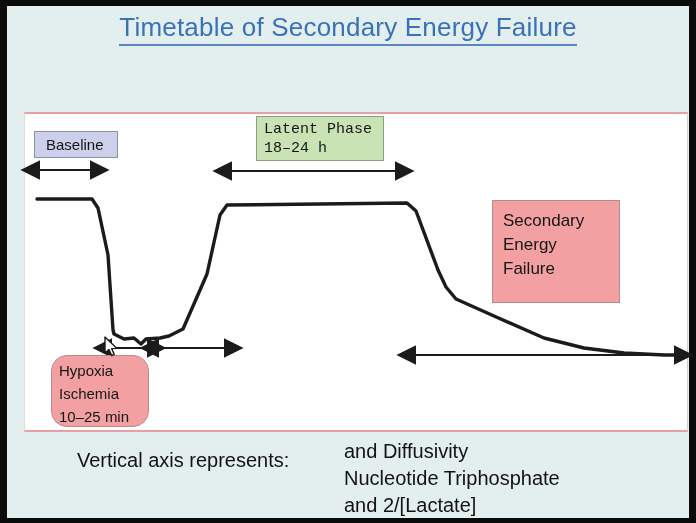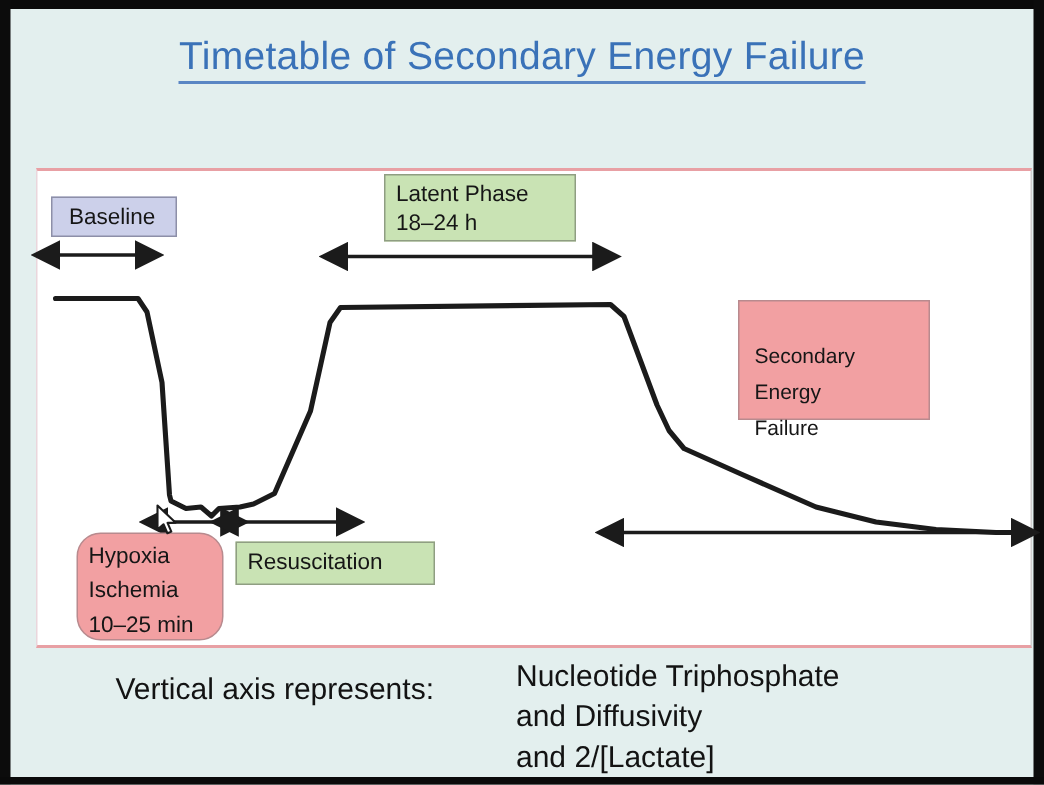--- a/index.html
+++ b/index.html
@@ -29,21 +29,21 @@
     background: #0c0c0c;
   }
   .edge-right {
     position: absolute; left: 689px; top: 0; width: 7px; height: 523px;
     background: #0c0c0c;
   }
 
   
   #title {
     position: absolute;
-    left: 0; top: 22px;
+    left: 0; top: 12px;
     width: 696px;
     text-align: center;
     font-size: 26px;
     font-weight: normal;
     color: #3a72b8;
     letter-spacing: 0.2px;
     white-space: nowrap;
   }
   #title .ul {
     border-bottom: 2px solid #5a86c4;
@@ -96,23 +96,23 @@
   .lbl-green {
     background: #c9e3b4;
     border: 1px solid #8f9e82;
   }
   .lbl-pink {
     background: #f2a0a2;
     border: 1px solid #b88a8e;
   }
 
   #lbl-baseline  { left: 34px;  top: 131px; width: 84px;  height: 27px; font-size: 15px; }
-  #lbl-latent    { left: 256px; top: 116px; width: 128px; height: 45px; }
-  #lbl-secondary { left: 492px; top: 200px; width: 128px; height: 80px;
-                   font-size: 14px; line-height: 24px; padding: 24px 10px; }
+  #lbl-latent    { left: 256px; top: 116px; width: 128px; height: 45px; font-family: Liberation Mono, monospace; }
+  #lbl-secondary { left: 492px; top: 200px; width: 128px; height: 103px;
+                   font-size: 17px; line-height: 24px; padding: 8px 10px; }
   #lbl-hypoxia   { left: 51px;  top: 355px; width: 98px;  height: 72px;
                    font-size: 15px; line-height: 23px; padding: 3px 7px; border-radius: 16px; }
   #lbl-resus     { left: 157px; top: 361px; width: 133px; height: 29px; font-size: 15px; }
 
   
   #footer {
     position: absolute;
     left: 24px; top: 434px;
     width: 664px; height: 84px;
   }
@@ -180,27 +180,26 @@
 
   <div class="lbl lbl-blue" id="lbl-baseline">Baseline</div>
   <div class="lbl lbl-green" id="lbl-latent">Latent Phase
 18–24 h</div>
   <div class="lbl lbl-pink" id="lbl-secondary">Secondary
 Energy
 Failure</div>
   <div class="lbl lbl-pink" id="lbl-hypoxia">Hypoxia
 Ischemia
 10–25 min</div>
-  <div class="lbl lbl-green" id="lbl-resus">Resuscitation</div>
 
   <div id="footer">
     <div id="footer-left">Vertical axis represents:</div>
     <div id="footer-right">
+      <div>and Diffusivity</div>
       <div>Nucleotide Triphosphate</div>
-      <div>and Diffusivity</div>
       <div>and 2/[Lactate]</div>
     </div>
   </div>
 
   <svg id="cursor" viewBox="0 0 16 22">
     <path d="M1,1 L1,17 L5,13.5 L7.6,19.5 L10.2,18.4 L7.7,12.6 L13,12.4 Z" fill="#ffffff" stroke="#1b1b1b" stroke-width="1.4" stroke-linejoin="round"></path>
   </svg>
 
   <div class="bar-bottom"></div>
 </div>

